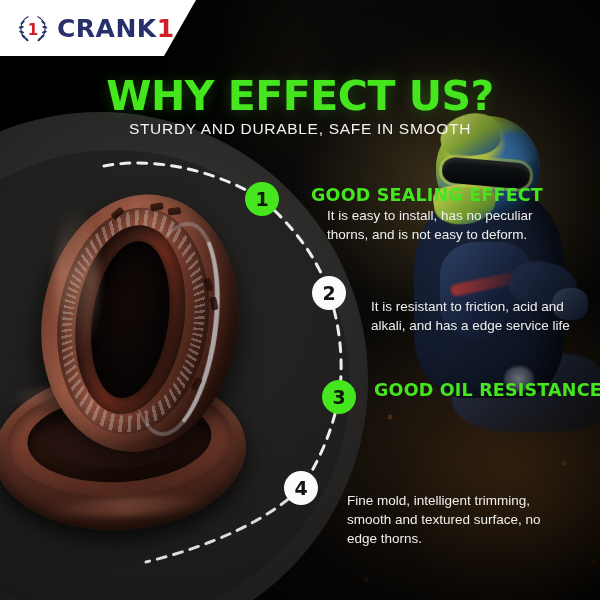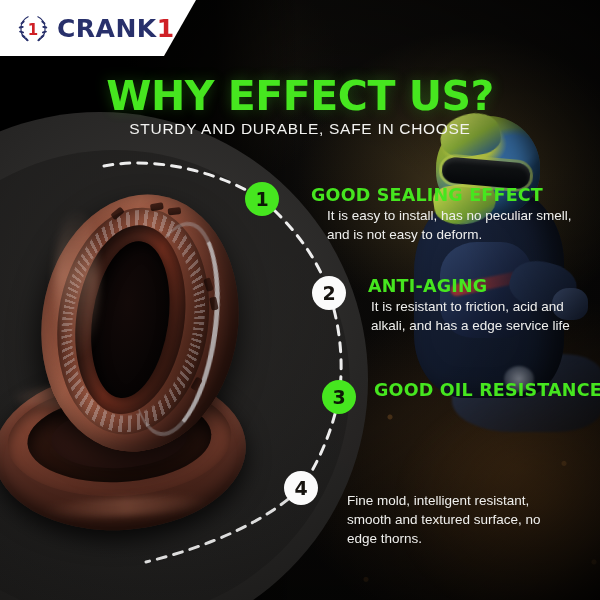--- a/index.html
+++ b/index.html
@@ -369,29 +369,28 @@
           <ellipse cx="26.4" cy="24.4" rx="2.4" ry="1.1" transform="rotate(-38 26.4 24.4)"></ellipse>
           <ellipse cx="23.4" cy="27.4" rx="2.2" ry="1" transform="rotate(-56 23.4 27.4)"></ellipse>
         </g>
         <text x="17" y="22.5" text-anchor="middle" font-family="DejaVu Sans, sans-serif" font-size="15" font-weight="700" fill="#cf2026">1</text>
       </svg>
       <div class="brand"><span>CRANK</span><span class="one">1</span></div>
     </div>
   </div>
 
   <div class="title">WHY EFFECT US?</div>
-  <div class="subtitle">STURDY AND DURABLE, SAFE IN CHOOSE</div>
+  <div class="subtitle">STURDY AND DURABLE, SAFE IN SMOOTH</div>
 
   <div class="badge green f1-badge">1</div>
   <div class="f-head f1-head">GOOD SEALING EFFECT</div>
-  <div class="f-body f1-body">It is easy to install, has no peculiar smell, and is not easy to deform.</div>
+  <div class="f-body f1-body">It is easy to install, has no peculiar thorns, and is not easy to deform.</div>
 
   <div class="badge white f2-badge">2</div>
-  <div class="f-head f2-head">ANTI-AGING</div>
   <div class="f-body f2-body">It is resistant to friction, acid and alkali, and has a edge service life</div>
 
   <div class="badge green f3-badge">3</div>
   <div class="f-head f3-head">GOOD OIL RESISTANCE</div>
 
   <div class="badge white f4-badge">4</div>
-  <div class="f-body f4-body">Fine mold, intelligent resistant, smooth and textured surface, no edge thorns.</div>
+  <div class="f-body f4-body">Fine mold, intelligent trimming, smooth and textured surface, no edge thorns.</div>
 
 </div>
 
 </body></html>

